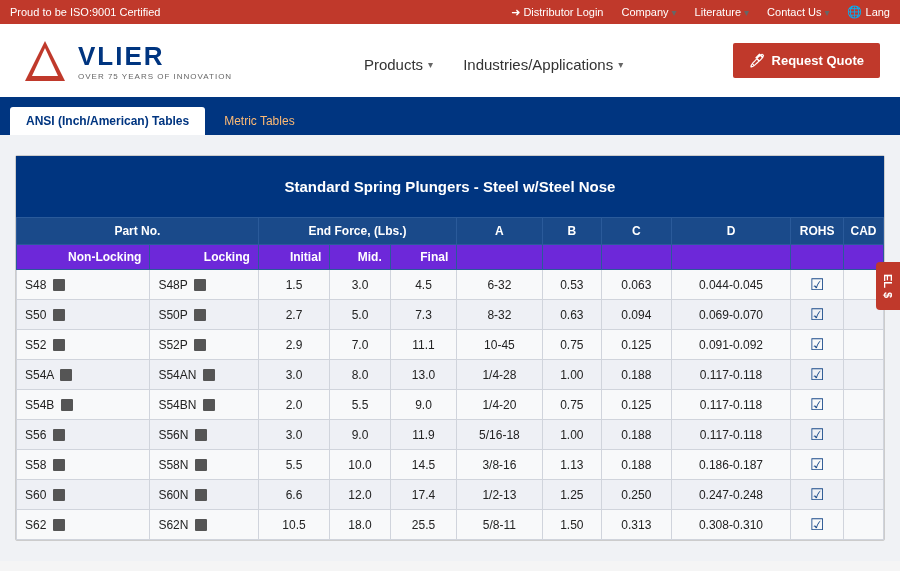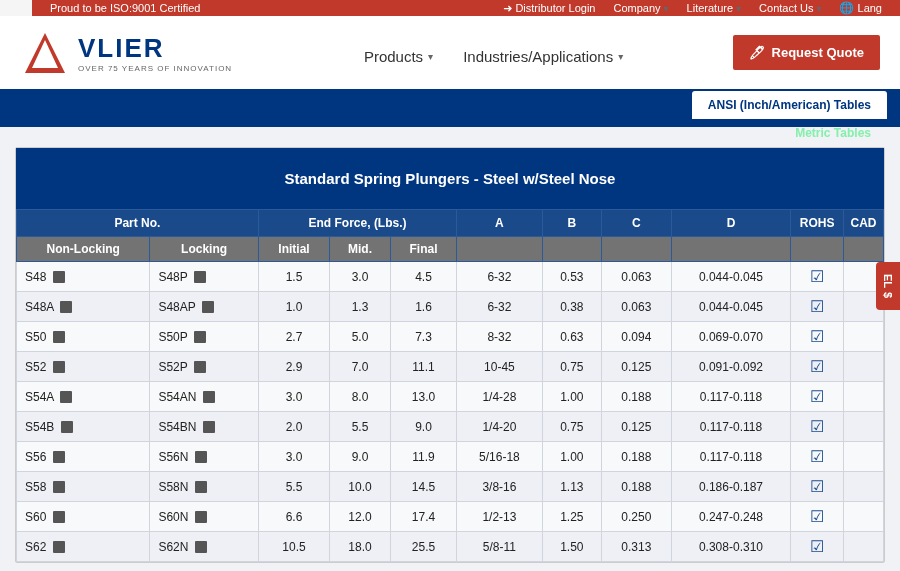--- a/index.html
+++ b/index.html
@@ -3,26 +3,25 @@
   <meta charset="utf-8">
   <style>
     * { margin: 0; padding: 0; box-sizing: border-box; }
     body { font-family: Arial, sans-serif; font-size: 13px; background: #f5f5f5; width: 900px; overflow-x: hidden; }
 
     
     .top-bar {
       background: #c0392b;
       color: white;
       font-size: 11px;
-      padding: 3px 18px;
+      padding: 3px 10px;
       display: flex;
       justify-content: space-between;
       align-items: center;
-      height: 16px;
-      margin-left: 32px;
+      height: 24px;
     }
     .top-bar-right { display: flex; gap: 18px; align-items: center; }
     .top-bar-right a { color: white; text-decoration: none; font-size: 11px; display: flex; align-items: center; gap: 3px; }
 
     
     .header {
       background: white;
       border-bottom: 2px solid #003580;
       display: flex;
       align-items: center;
@@ -86,32 +85,30 @@
       border-radius: 2px;
     }
 
     
     .tab-bar {
       background: #003580;
       padding: 0 10px;
       display: flex;
       align-items: flex-end;
       height: 36px;
-      flex-direction: column;
     }
     .tab {
       padding: 7px 16px;
       font-size: 12px;
       cursor: pointer;
       border-radius: 3px 3px 0 0;
       margin-right: 3px;
-      color: #86efac;
+      color: #fdba74;
       background: transparent;
       border: none;
-      font-weight: bold;
     }
     .tab.active {
       background: white;
       color: #003580;
       font-weight: bold;
     }
 
     
     .content {
       padding: 20px 15px;
@@ -142,24 +139,24 @@
 
     .header-row-1 th {
       background: #1a4a8a;
       color: white;
       padding: 6px 0;
       text-align: center;
       border: 1px solid #2a5a9a;
       font-size: 12px;
     }
     .header-row-2 th {
-      background: #737373;
+      background: #6d28d9;
       color: white;
       padding: 5px 8px;
-      text-align: center;
+      text-align: right;
       border: 1px solid #2a5a9a;
       font-size: 12px;
     }
 
     tbody tr:nth-child(odd) { background: #f8f9fa; }
     tbody tr:nth-child(even) { background: #eef0f5; }
 
     tbody td {
       padding: 5px 8px;
       border: 1px solid #d0d4dc;
@@ -304,33 +301,20 @@
             <td>3.0</td>
             <td>4.5</td>
             <td>6-32</td>
             <td>0.53</td>
             <td>0.063</td>
             <td>0.044-0.045</td>
             <td><span class="checkbox-check">☑</span></td>
             <td></td>
           </tr>
           <tr>
-            <td>S48A <span class="part-icon"></span></td>
-            <td>S48AP <span class="part-icon"></span></td>
-            <td>1.0</td>
-            <td>1.3</td>
-            <td>1.6</td>
-            <td>6-32</td>
-            <td>0.38</td>
-            <td>0.063</td>
-            <td>0.044-0.045</td>
-            <td><span class="checkbox-check">☑</span></td>
-            <td></td>
-          </tr>
-          <tr>
             <td>S50 <span class="part-icon"></span></td>
             <td>S50P <span class="part-icon"></span></td>
             <td>2.7</td>
             <td>5.0</td>
             <td>7.3</td>
             <td>8-32</td>
             <td>0.63</td>
             <td>0.094</td>
             <td>0.069-0.070</td>
             <td><span class="checkbox-check">☑</span></td>

